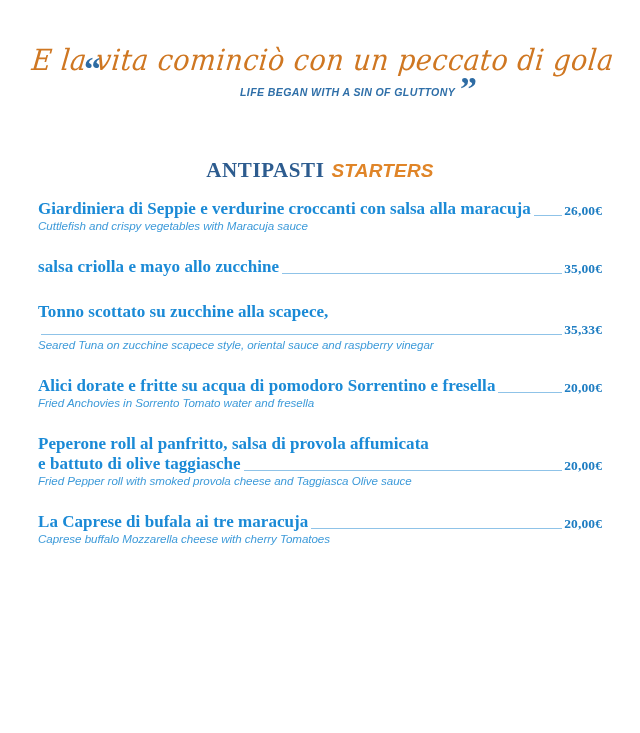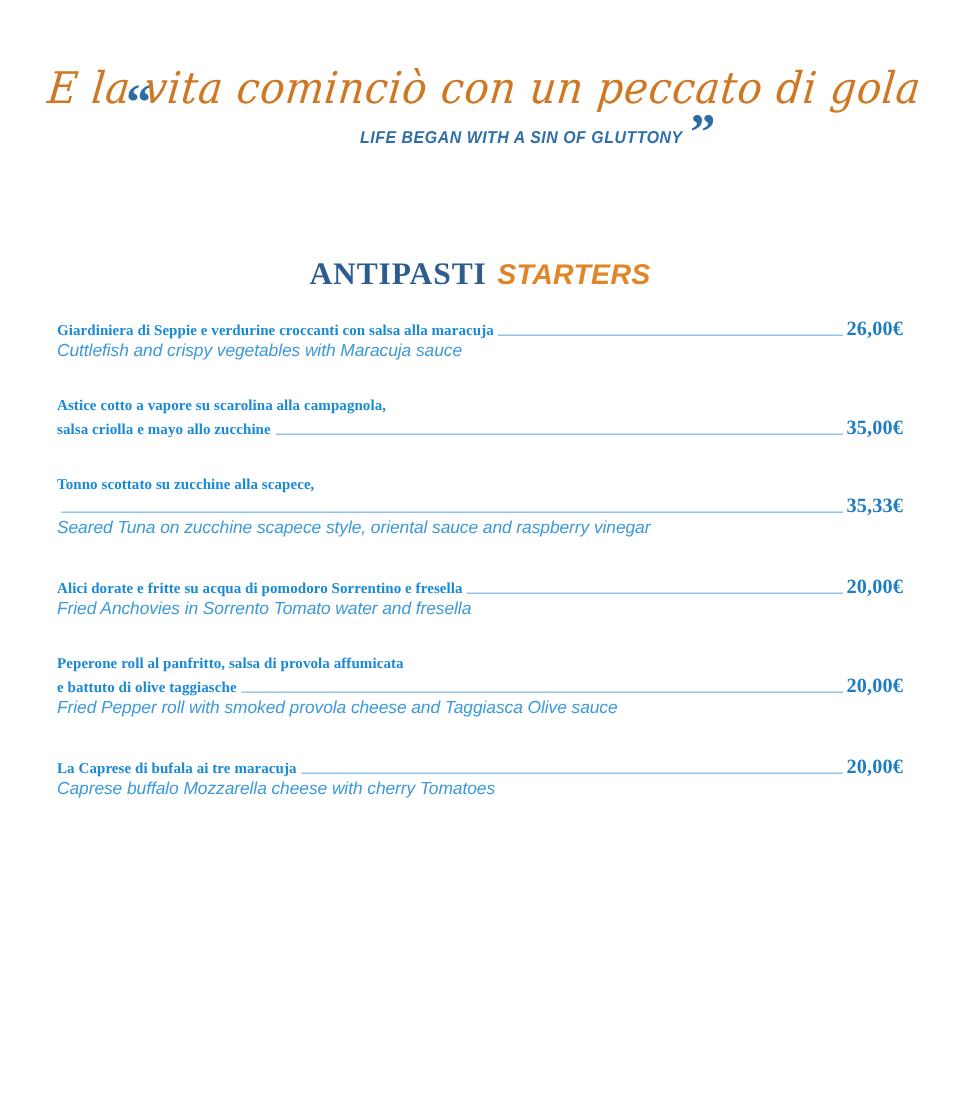--- a/index.html
+++ b/index.html
@@ -77,21 +77,21 @@
     font-style: italic;
     font-weight: bold;
     font-size: 11.5px;
     letter-spacing: 0.4px;
     transform: scaleX(0.92);
   }
 
   
   .section-title {
     text-align: center;
-    margin-top: 50px;
+    margin-top: 38px;
     margin-bottom: 16px;
     white-space: nowrap;
   }
   .section-title .it {
     color: #2d5c8f;
     font-family: "Liberation Serif", serif;
     font-weight: bold;
     font-size: 21px;
     letter-spacing: 0.6px;
   }
@@ -120,21 +120,21 @@
     white-space: nowrap;
     line-height: 1.18;
   }
   .name-row.cont {
     
   }
   .name {
     color: #1b8ad6;
     font-family: "Liberation Serif", serif;
     font-weight: bold;
-    font-size: 10px;
+    font-size: 17px;
     letter-spacing: 0.05px;
     flex: 0 0 auto;
   }
   .leader {
     flex: 1 1 auto;
     height: 0;
     border-bottom: 1.2px solid #8fc3e8;
     margin: 0 2px 3px 3px;
     min-width: 8px;
   }
@@ -180,23 +180,20 @@
     <div class="item">
       <div class="name-row">
         <span class="name">Giardiniera di Seppie e verdurine croccanti con salsa alla maracuja</span>
         <span class="leader"></span>
         <span class="price">26,00€</span>
       </div>
       <div class="desc">Cuttlefish and crispy vegetables with Maracuja sauce</div>
     </div>
 
     <div class="item">
-      <div class="name-row">
-        <span class="name">Astice cotto a vapore su scarolina alla campagnola,</span>
-      </div>
       <div class="name-row cont">
         <span class="name">salsa criolla e mayo allo zucchine</span>
         <span class="leader"></span>
         <span class="price">35,00€</span>
       </div>
     </div>
 
     <div class="item">
       <div class="name-row">
         <span class="name">Tonno scottato su zucchine alla scapece,</span>

